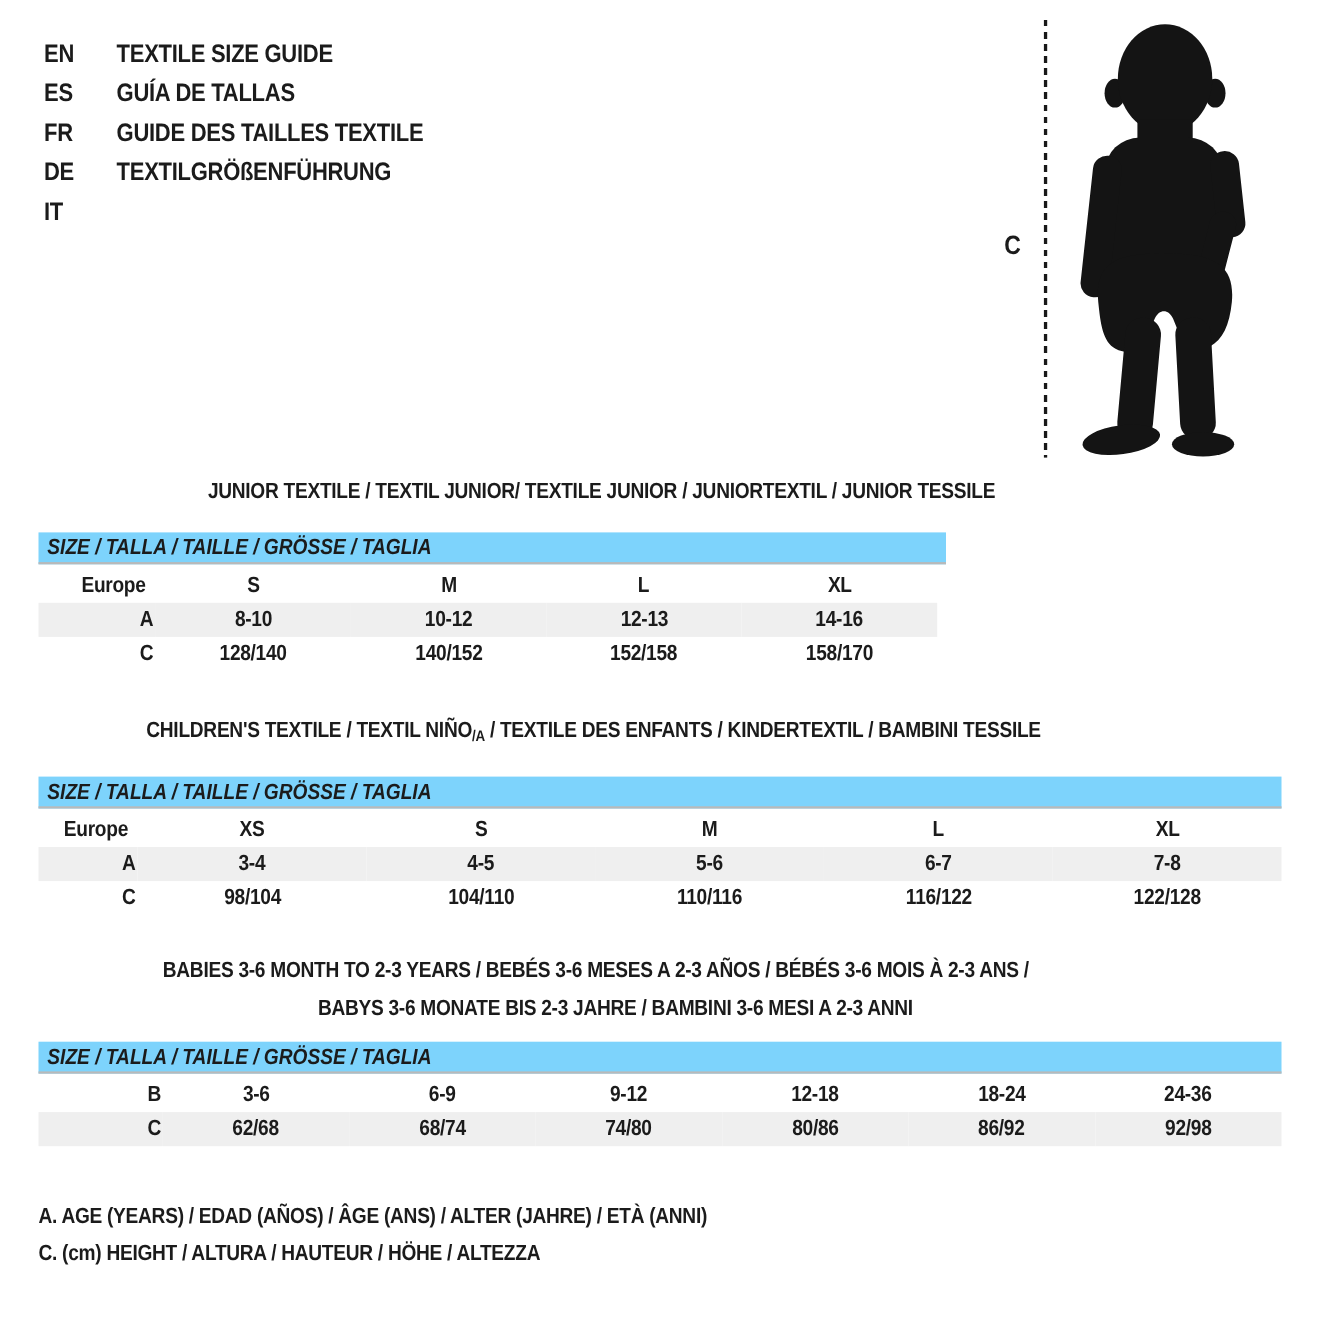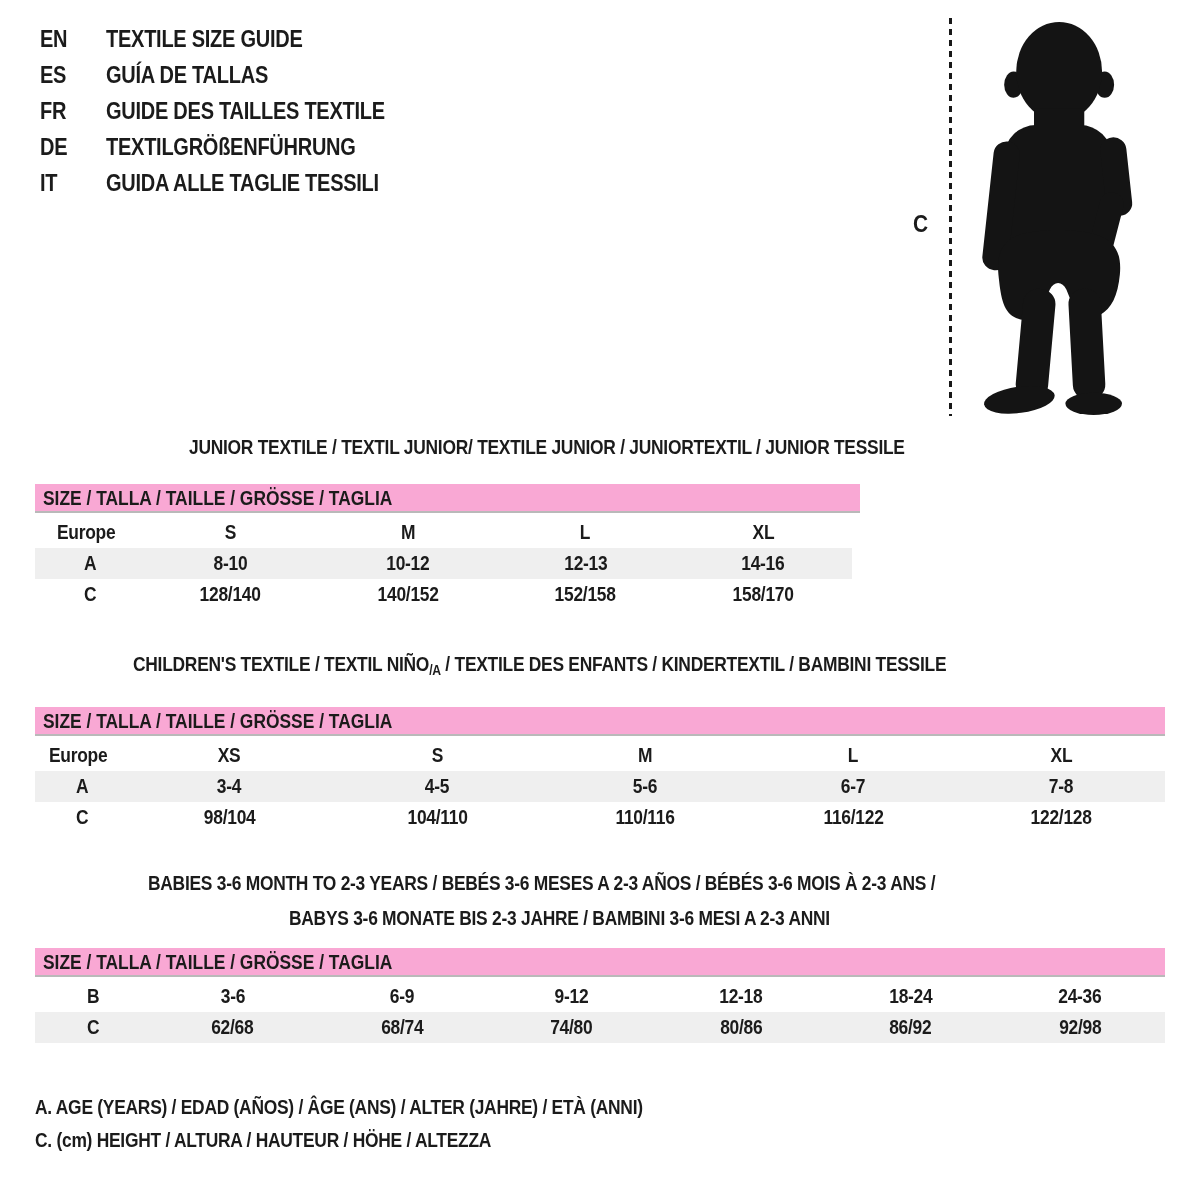--- a/index.html
+++ b/index.html
@@ -8,46 +8,46 @@
     font-family:"Liberation Sans",sans-serif;font-weight:bold;
     -webkit-font-smoothing:antialiased;overflow:hidden;
   }
   .page{position:relative;width:1200px;height:1200px;background:#fff;}
   
   .cond{display:inline-block;transform:scaleX(0.87);transform-origin:0 50%;white-space:nowrap;}
   .cx{transform-origin:50% 50%;}
   
   .header-area{position:relative;height:430px;}
   .lang-list{position:absolute;left:40px;top:26px;}
-  .lang-row{height:36px;display:flex;align-items:flex-start;font-size:23px;letter-spacing:-0.3px;}
+  .lang-row{height:36px;display:flex;align-items:flex-end;font-size:23px;letter-spacing:-0.3px;}
   .lang-row .code{width:66px;flex:0 0 66px;}
   .figure-area{position:absolute;left:905px;top:12px;width:258px;height:412px;}
   .measure-line{
     position:absolute;left:44px;top:6px;width:3px;height:398px;
     background:repeating-linear-gradient(to bottom,#181818 0px,#181818 6px,transparent 6px,transparent 11px);
   }
   .c-label{position:absolute;left:8px;top:198px;font-size:24px;}
   svg.toddler{position:absolute;left:62px;top:2px;width:178px;height:404px;}
   
   .content{padding:0 35px;}
   .section-title{font-size:20px;line-height:21px;letter-spacing:-0.3px;text-align:center;}
   .section-title.two{line-height:35px;}
   .title-sub{font-size:14px;vertical-align:-4px;}
   .jt{margin-top:7px;}
   .children-sec{margin-top:44px;}
   .babies-sec{margin-top:33px;}
   .size-bar{
-    margin-top:26px;height:27px;line-height:28px;background:#f9a8d4;
-    border-bottom:2px solid #b9b9b9;padding-left:8px;font-size:20px;margin-bottom:4px;
+    margin-top:26px;height:27px;line-height:28px;background:#7dd3fc;
+    border-bottom:2px solid #b9b9b9;padding-left:8px;font-size:20px;margin-bottom:4px;font-style:italic;
   }
   .babies-sec .size-bar{margin-top:12px;}
   .size-table{border-collapse:collapse;table-layout:fixed;width:100%;}
   .junior-table{width:817px;}
   .size-table td{height:31px;font-size:20px;text-align:center;padding:0;letter-spacing:-0.3px;}
-  .size-table td.lbl{text-align:center;padding-left:5px;}
+  .size-table td.lbl{text-align:right;padding-left:5px;}
   .size-table tr.alt{background:#efefef;}
   .legend{margin-top:48px;}
   .legend-line{font-size:20px;line-height:32.5px;letter-spacing:-0.3px;}
 </style>
 </head>
 <body>
 
 <div class="page">
 
   <div class="header-area">
@@ -63,21 +63,20 @@
       <div class="lang-row">
         <span class="code"><span class="cond">FR</span></span>
         <span class="ltitle"><span class="cond">GUIDE DES TAILLES TEXTILE</span></span>
       </div>
       <div class="lang-row">
         <span class="code"><span class="cond">DE</span></span>
         <span class="ltitle"><span class="cond">TEXTILGRÖßENFÜHRUNG</span></span>
       </div>
       <div class="lang-row">
         <span class="code"><span class="cond">IT</span></span>
-        <span class="ltitle"><span class="cond">GUIDA ALLE TAGLIE TESSILI</span></span>
       </div>
     </div>
 
     <div class="figure-area">
       <div class="measure-line"></div>
       <div class="c-label"><span class="cond">C</span></div>
       <svg class="toddler" viewBox="0 0 170 400" preserveAspectRatio="none" xmlns="http://www.w3.org/2000/svg">
         <g fill="#141414">
           <ellipse cx="44.5" cy="70" rx="9" ry="13"></ellipse>
           <ellipse cx="131.5" cy="70" rx="9" ry="13"></ellipse>

